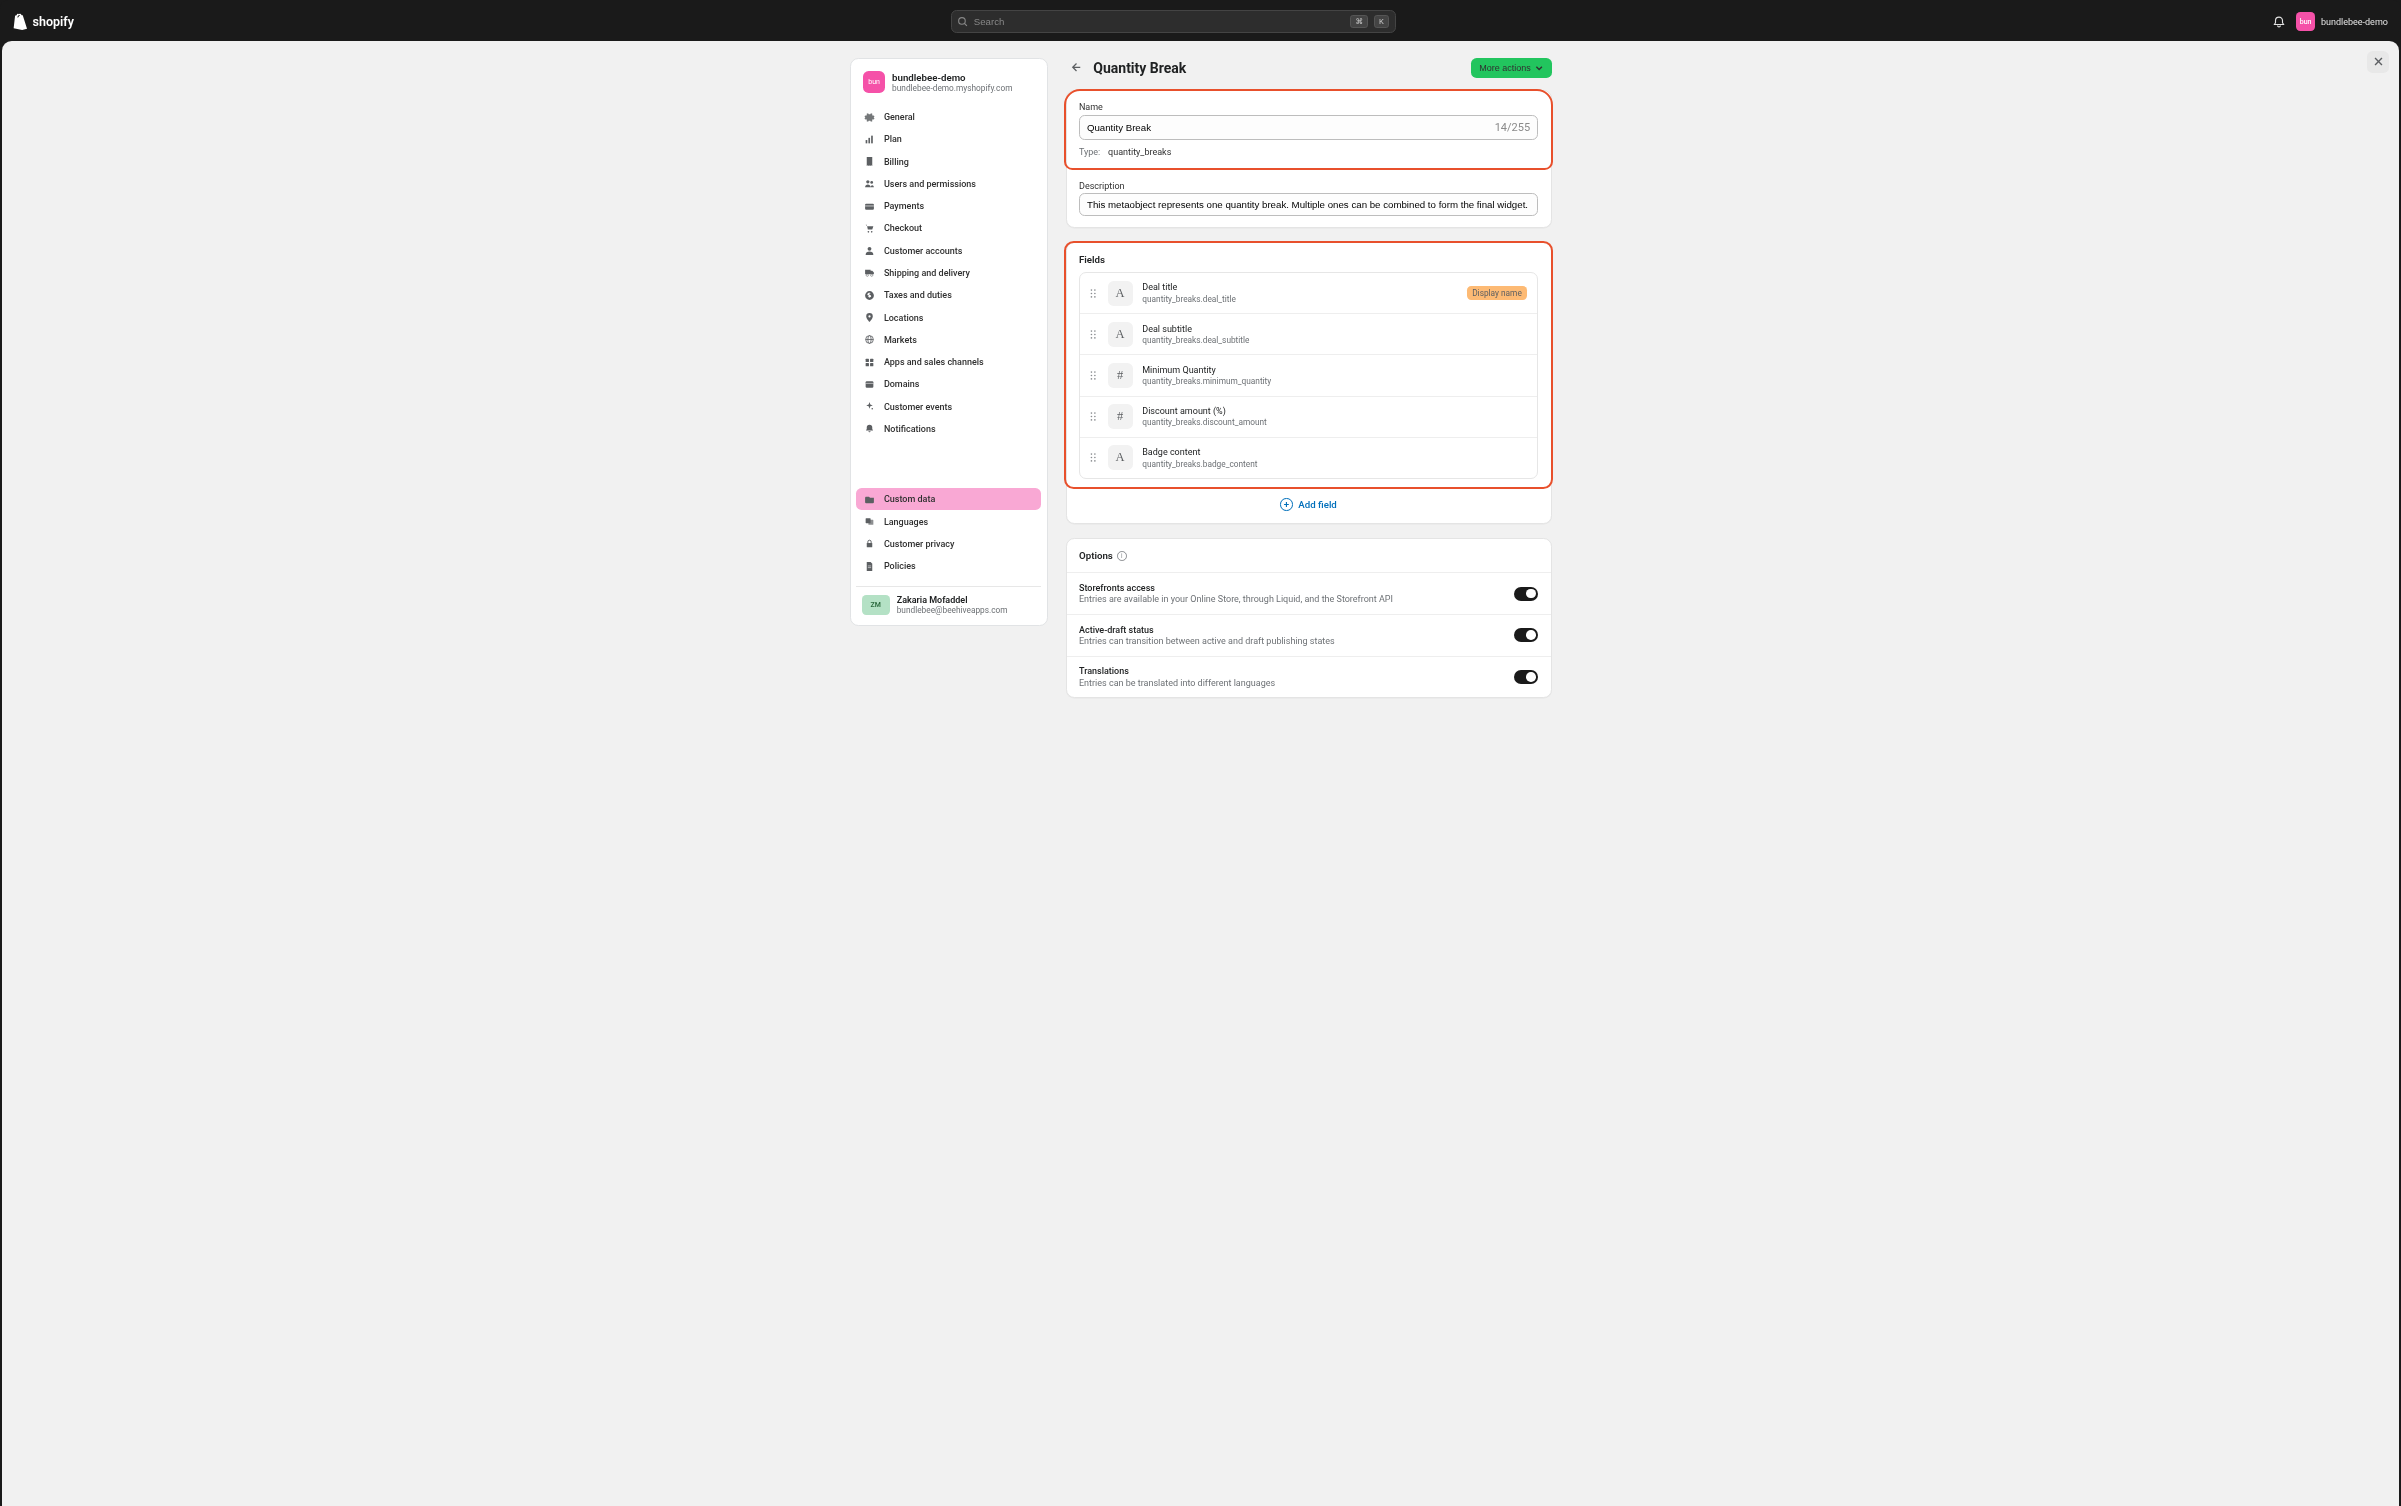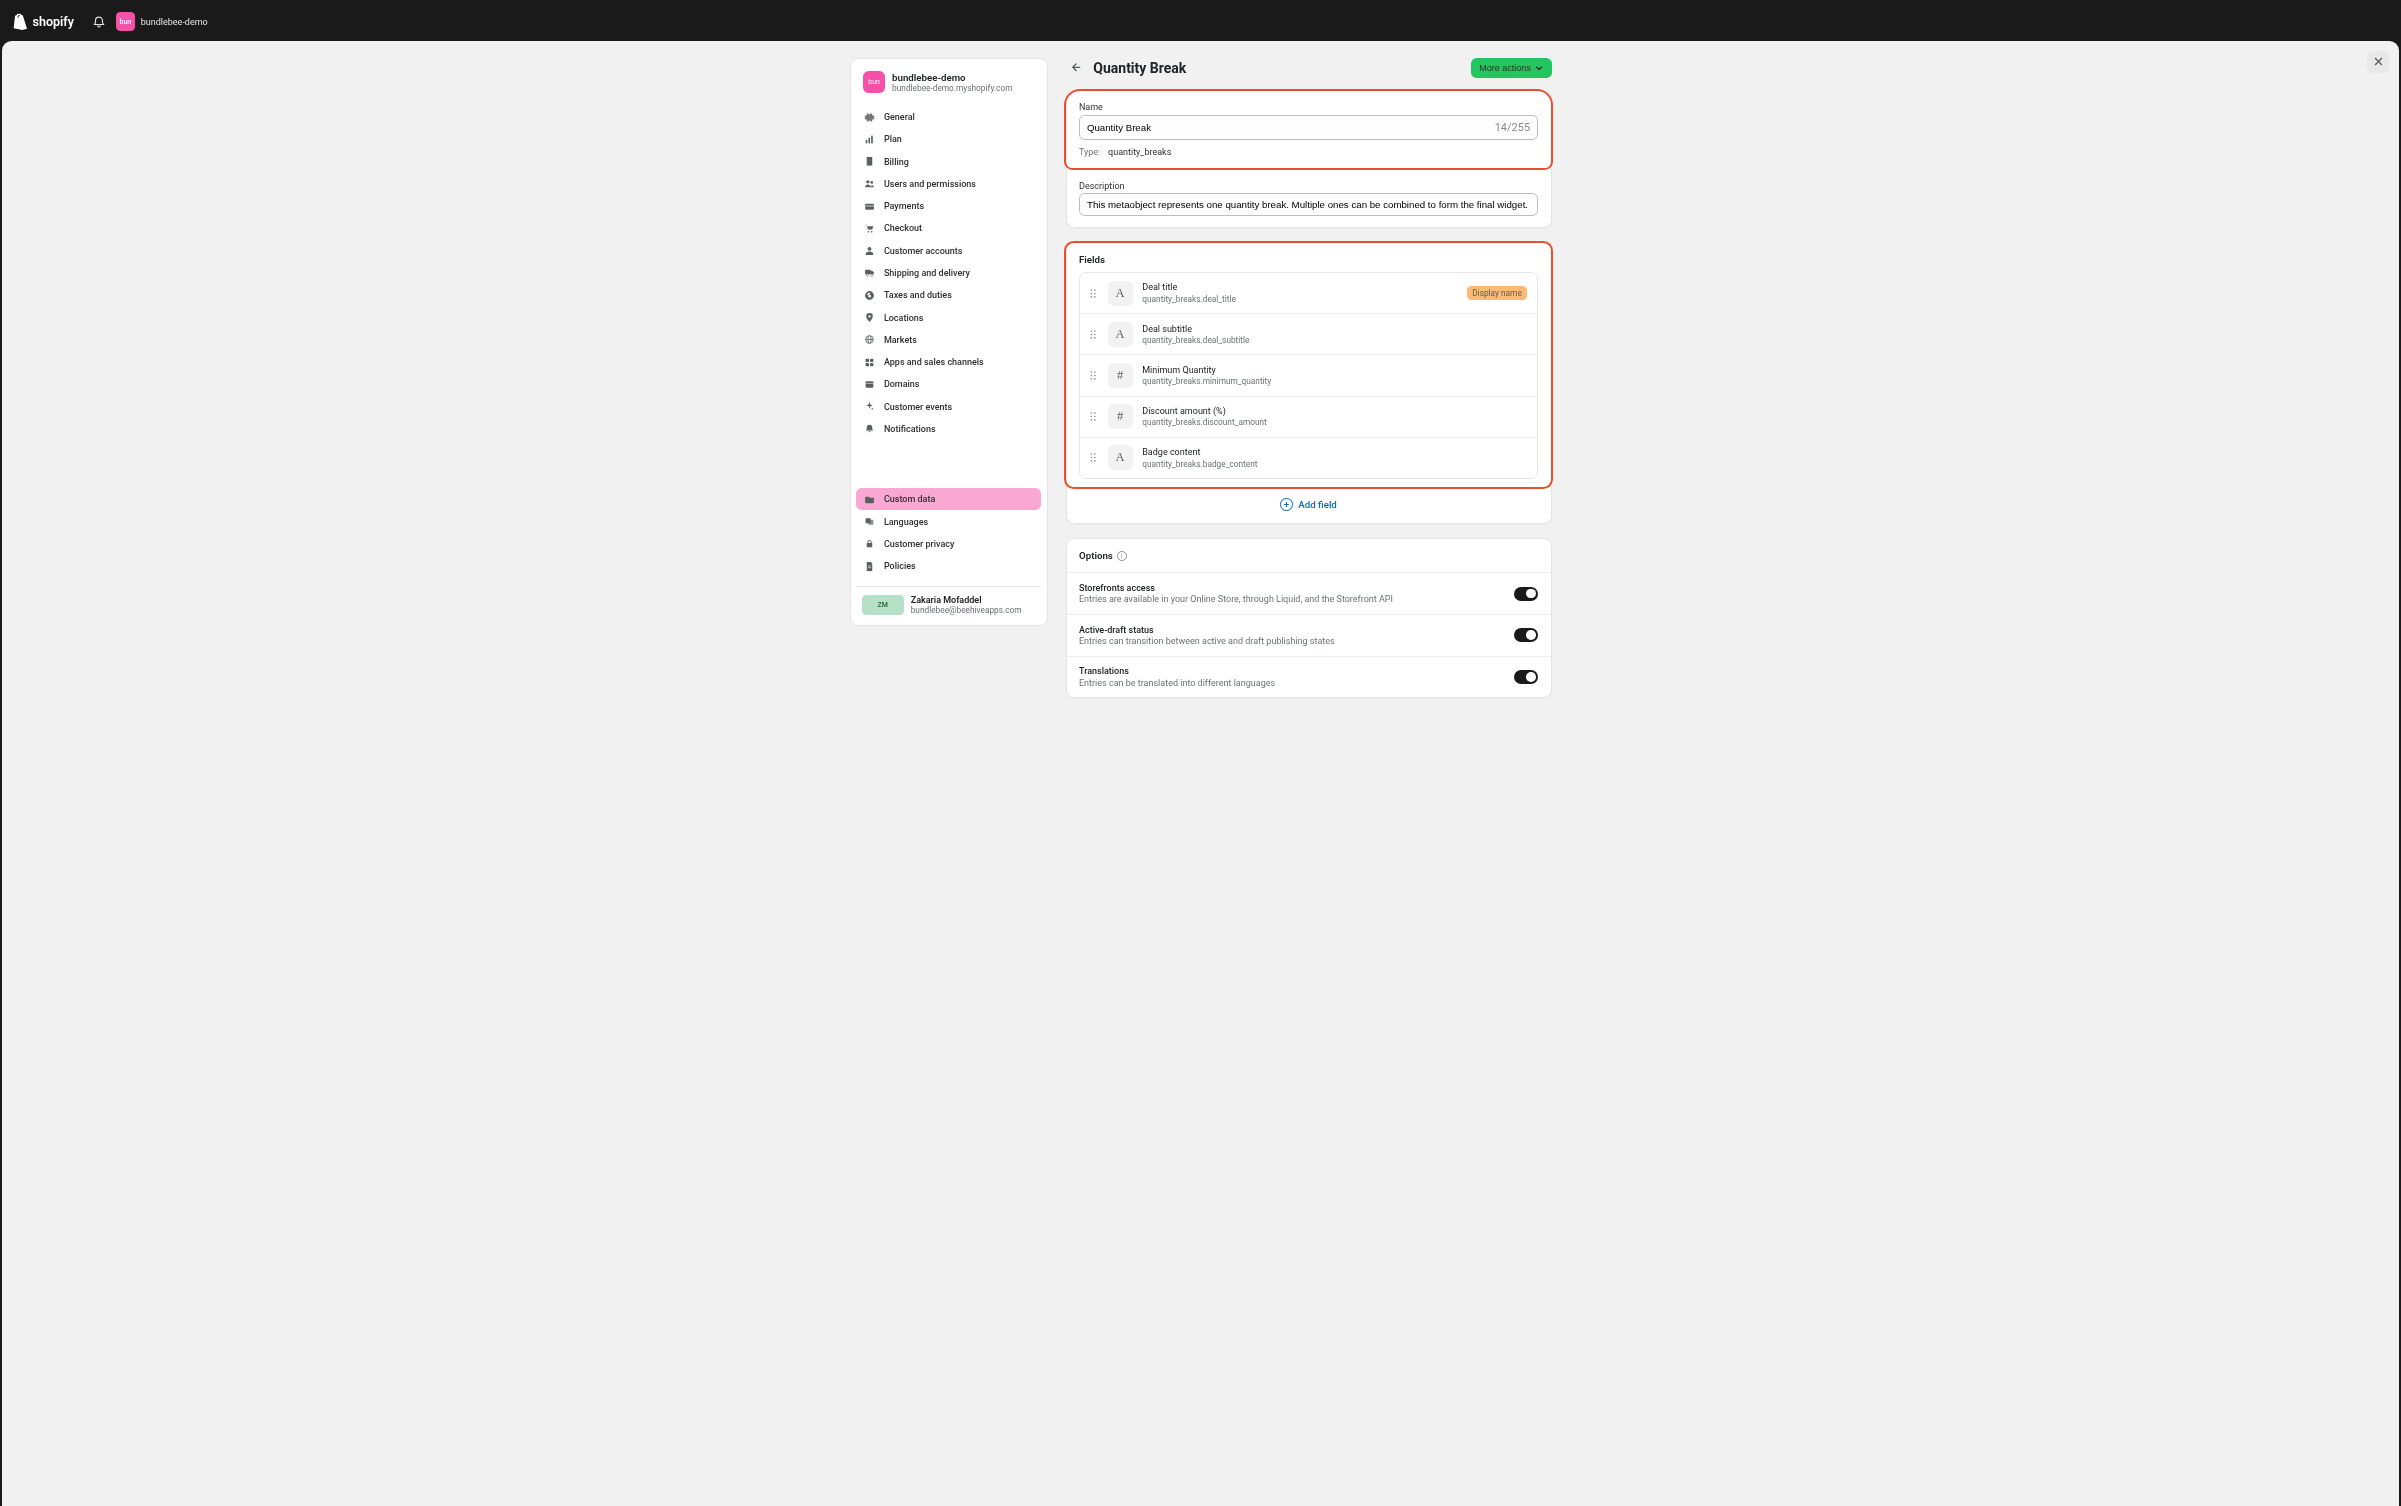--- a/index.html
+++ b/index.html
@@ -32,21 +32,21 @@
   .sidebar-card { background: #fff; border: 0.7px solid #e1e3e5; border-radius: 8.3px; padding: 5.6px; }
   .store-header { display: flex; align-items: center; gap: 7px; padding: 7px 7px 9.7px 7px; }
   .store-avatar { width: 22px; height: 22px; border-radius: 5.6px; background: #f551a8; color: #fff; display: flex; align-items: center; justify-content: center; font-size: 7px; }
   .store-name { font-weight: 600; font-size: 9.7px; }
   .store-domain { font-size: 8.3px; color: #6d7175; }
   .nav-list { list-style: none; padding: 2.8px 0; }
   .nav-item { display: flex; align-items: center; gap: 8.3px; padding: 4.9px 7px; border-radius: 5.6px; color: #303030; font-size: 9px; font-weight: 550; cursor: pointer; }
   .nav-item.active { background: #f9a8d4; margin-top: 48px; }
   .nav-item .icon { width: 12.5px; height: 12.5px; color: #5c5f62; display: flex; align-items: center; justify-content: center; }
   .sidebar-footer { border-top: 0.7px solid #e7e7e7; margin-top: 5.6px; padding: 8.3px 5.6px 4.2px; display: flex; align-items: center; gap: 7px; }
-  .user-avatar { width: 42px; height: 19.5px; border-radius: 4.2px; background: #b4e1c5; color: #2d6b3f; font-size: 7px; font-weight: 600; display: flex; align-items: center; justify-content: center; }
+  .user-avatar { width: 28px; height: 19.5px; border-radius: 4.2px; background: #b4e1c5; color: #2d6b3f; font-size: 7px; font-weight: 600; display: flex; align-items: center; justify-content: center; }
   .user-name { font-weight: 600; font-size: 9px; }
   .user-email { font-size: 8.3px; color: #6d7175; }
   
   
   .main { flex: 1; }
   .page-header { display: flex; align-items: center; gap: 8.3px; margin-bottom: 12.5px; }
   .back-btn { width: 19.5px; height: 19.5px; display: flex; align-items: center; justify-content: center; border-radius: 4.2px; cursor: pointer; color: #5c5f62; }
   .page-title { font-size: 14px; font-weight: 700; flex: 1; }
   .more-actions { background: #22c55e; border: none; padding: 4.9px 8.3px; border-radius: 5.6px; font-size: 9px; font-weight: 500; cursor: pointer; display: flex; align-items: center; gap: 4.2px; color: #303030; }
   
@@ -94,20 +94,31 @@
 </head>
 <body>
 
 <div class="frame">
   <div class="topbar">
     <div class="logo">
       <svg viewBox="0 0 24 26">
           <path d="M15.3 3.6c-.1-.1-.2-.1-.3-.1l-1.3.1C13 2 12 1 10.6 1 10 1 9.4 1.3 8.9 1.8 7.5.6 6.3 1.3 5.6 3.5L3.8 4c-.5.2-.5.2-.6.7L1 24l13.4 2.5L22 24.8 15.3 3.6zM10 3c.4 0 .8.3 1.1.8-1 .3-2 1-2.6 2.6l-1.8.6C7.2 4.3 8.6 3 10 3z"></path>
         </svg>
       <span>shopify</span>
+    </div>
+    <div class="search-container">
+      <div class="search-box">
+        <svg width="11" height="11" viewBox="0 0 20 20" fill="none" stroke="#888" stroke-width="2">
+            <circle cx="9" cy="9" r="6"></circle>
+            <line x1="14" y1="14" x2="18" y2="18"></line>
+          </svg>
+        <input placeholder="Search" style="">
+        <span class="kbd">⌘</span>
+        <span class="kbd">K</span>
+      </div>
     </div>
     <div class="topbar-right">
       <svg class="bell-icon" width="14" height="14" viewBox="0 0 20 20" fill="none" stroke="currentColor" stroke-width="1.6">
           <path d="M10 3a5 5 0 0 0-5 5v3l-1.5 2.5h13L15 11V8a5 5 0 0 0-5-5z"></path>
           <path d="M8 15a2 2 0 0 0 4 0"></path>
         </svg>
       <div class="avatar-pill">
         <div class="avatar">bun</div>
         <span>bundlebee-demo</span>
       </div>

